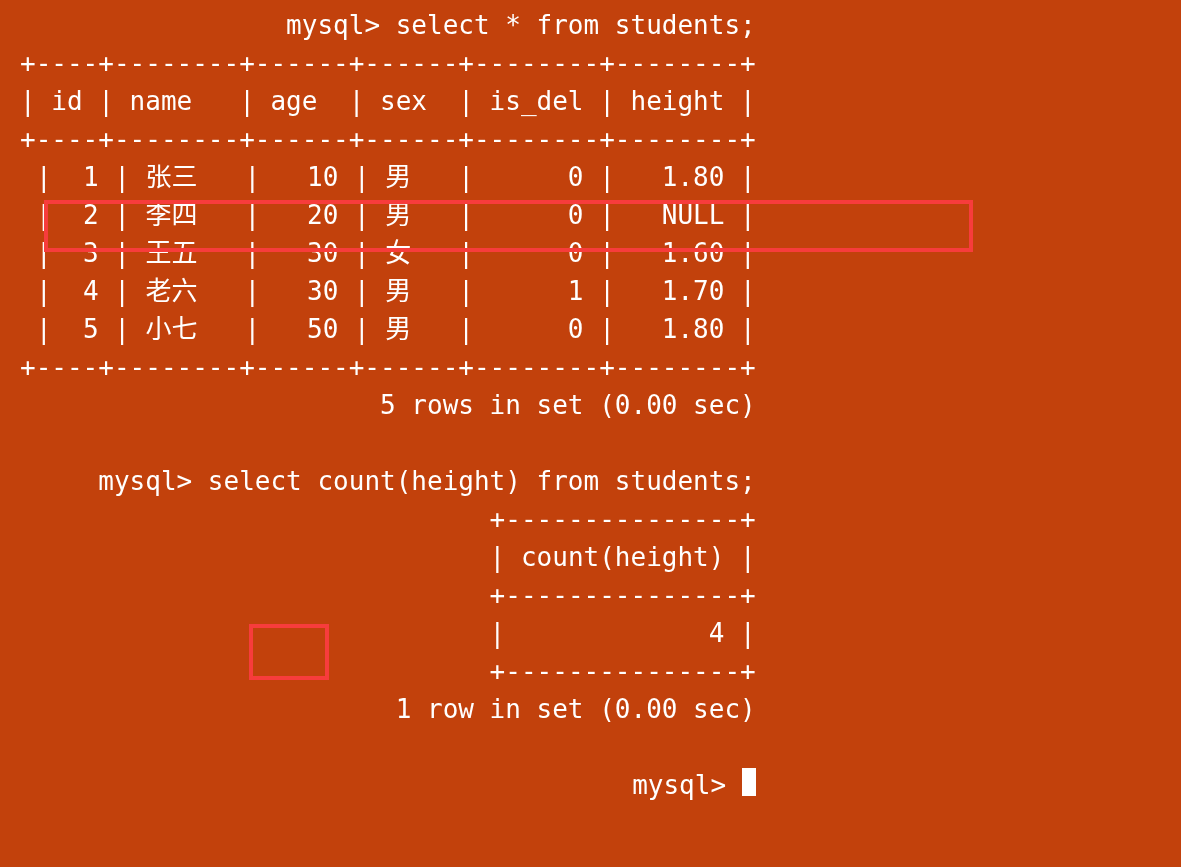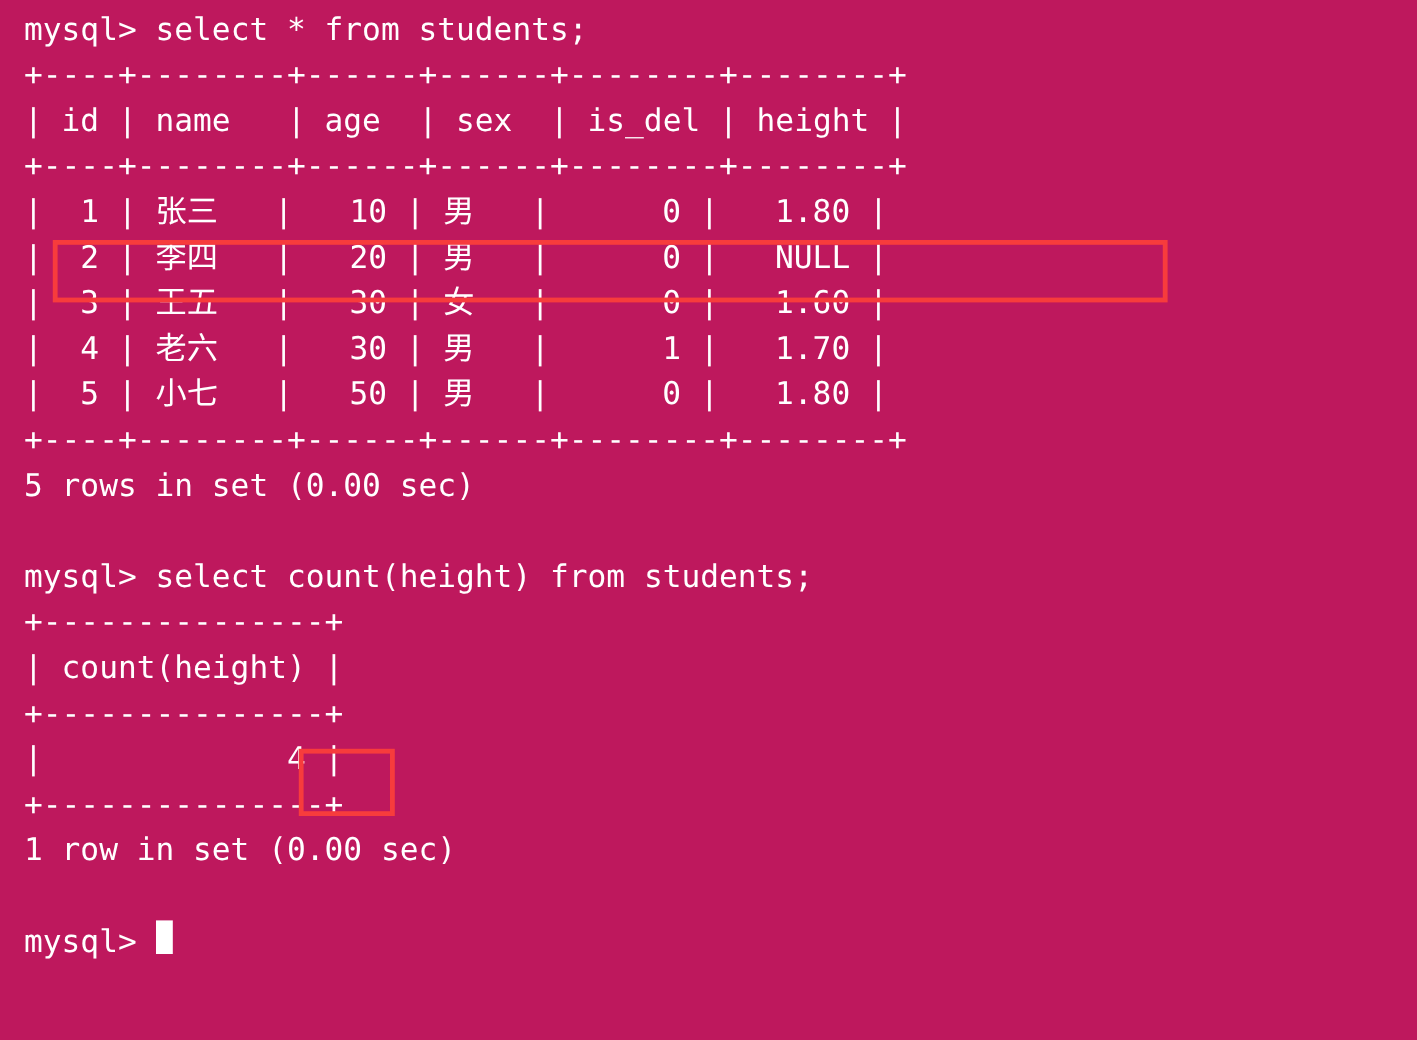--- a/index.html
+++ b/index.html
@@ -4,26 +4,27 @@
 <style>
   html,body{
     margin:0;padding:0;
     width:1181px;height:867px;
     background:#2c001e;
     overflow:hidden;
   }
   .term{
     position:relative;
     width:1181px;height:867px;
-    background:#be185d;
+    background:#c2410c;
     font-family:"DejaVu Sans Mono","Noto Sans Mono CJK SC","Noto Sans CJK SC",monospace;
     font-size:26px;
     line-height:38px;
     color:#ffffff;
     letter-spacing:0px;
+    text-align:right;
   }
   .content{
     position:absolute;
     left:20px;top:6px;
     white-space:pre;
   }
   .highlight-row{
     position:absolute;
     border:4px solid #f73c3c;
     box-sizing:border-box;

